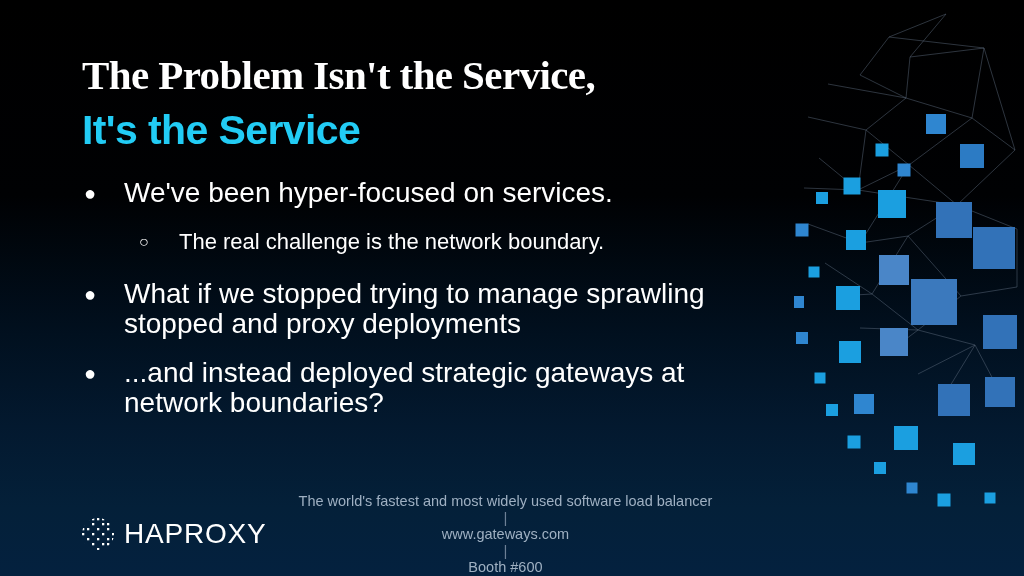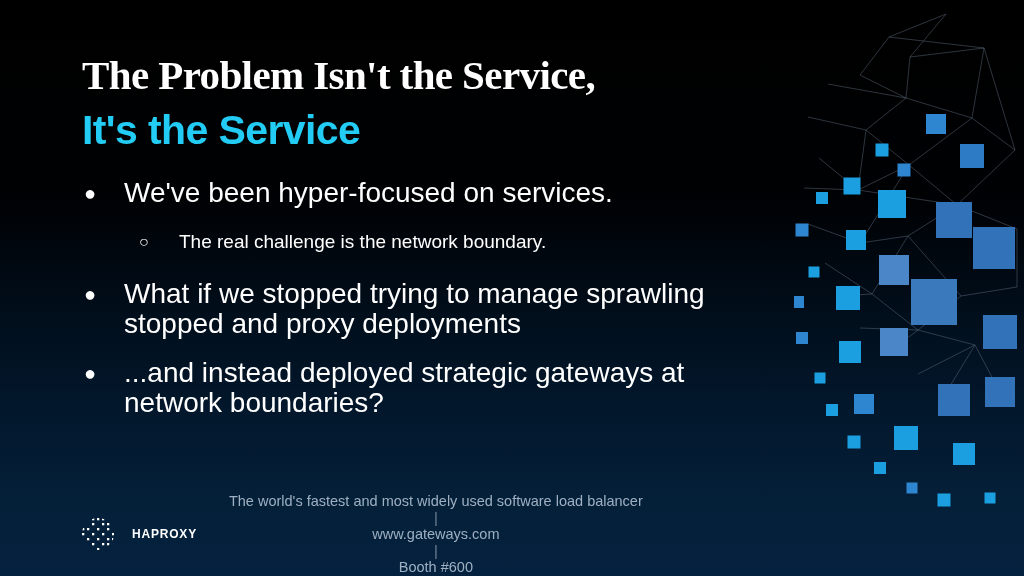--- a/index.html
+++ b/index.html
@@ -77,42 +77,42 @@
   .bullet.sub .marker {
     font-size:16px;
     color:#f2f2f2;
   }
   .btext {
     flex:1 1 auto;
     color:#ffffff;
     font-size:28px;
     line-height:30px;
   }
-  .bullet.sub .btext { font-size:19px; }
+  .bullet.sub .btext { font-size:22px; }
 
   
   #footer {
     position:absolute;
     left:80px;
     bottom:22px;
     display:flex;
     align-items:center;
     height:40px;
   }
   #logo-mark {
     width:36px; height:36px;
     flex:0 0 auto;
   }
   #logo-mark svg { display:block; }
   #logo-word {
     color:#ffffff;
-    font-size:12px;
-    font-weight:bold;
+    font-size:28px;
+    font-weight:normal;
     letter-spacing:0.8px;
-    margin-left:16px;
+    margin-left:8px;
     white-space:nowrap;
   }
   #footer-text {
     display:flex;
     align-items:center;
     margin-left:32px;
     color:#9fb0c2;
     font-size:14.5px;
     white-space:nowrap;
     flex-direction:column;

